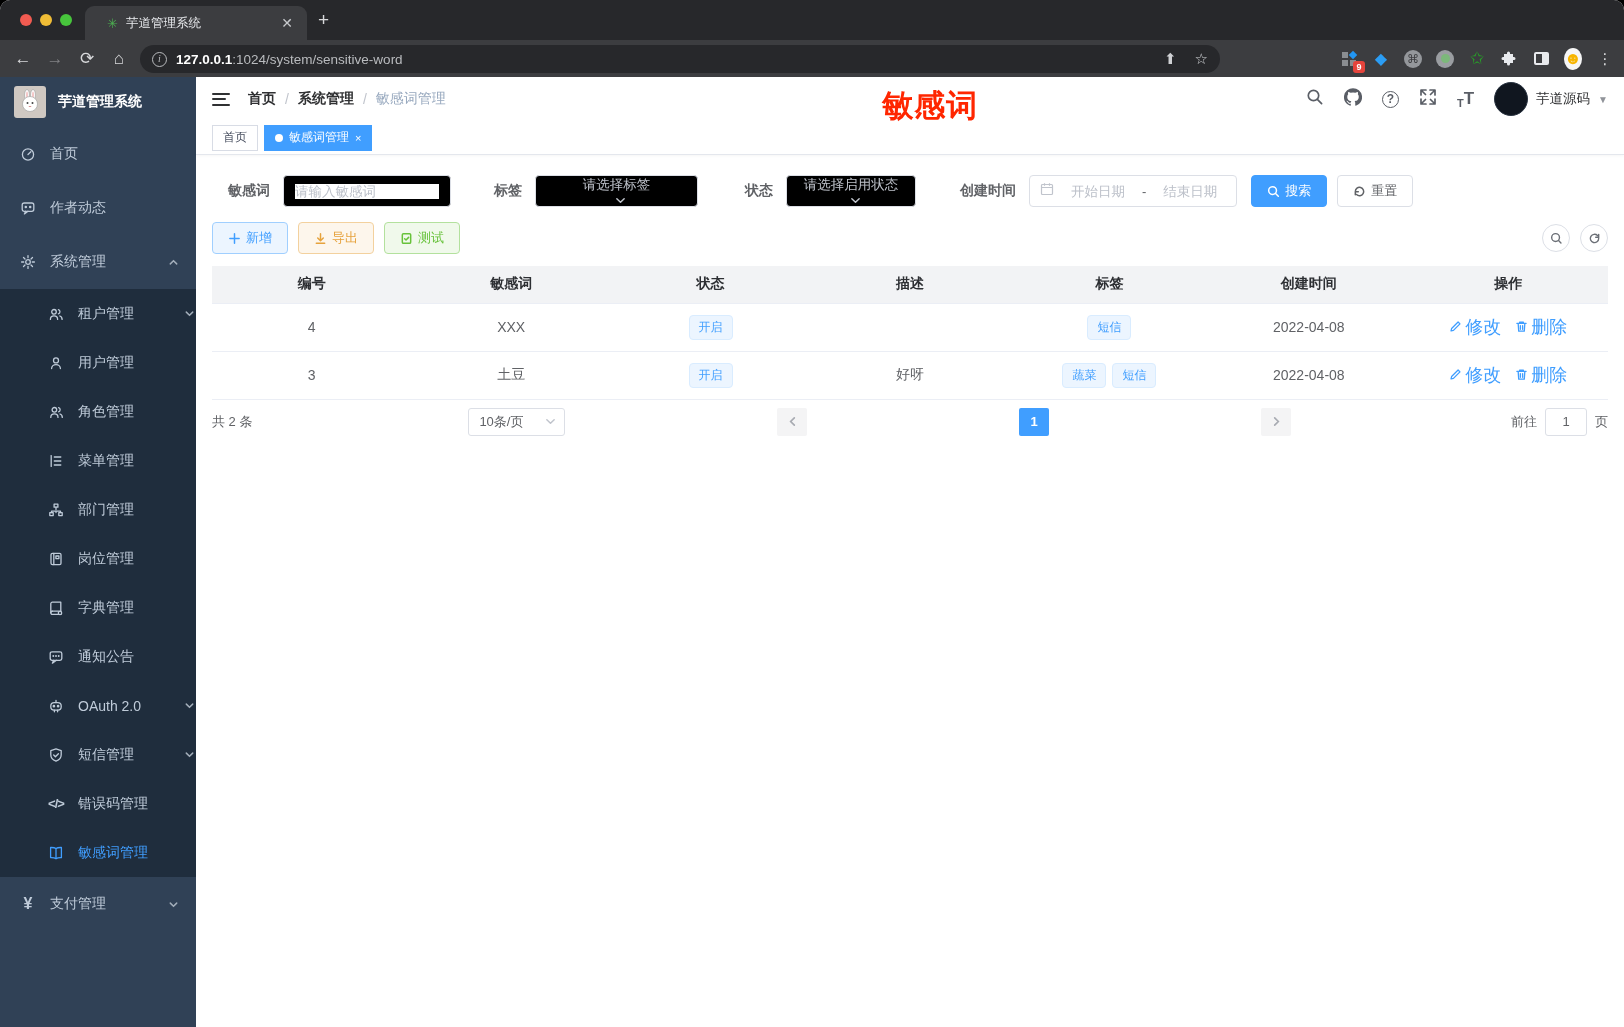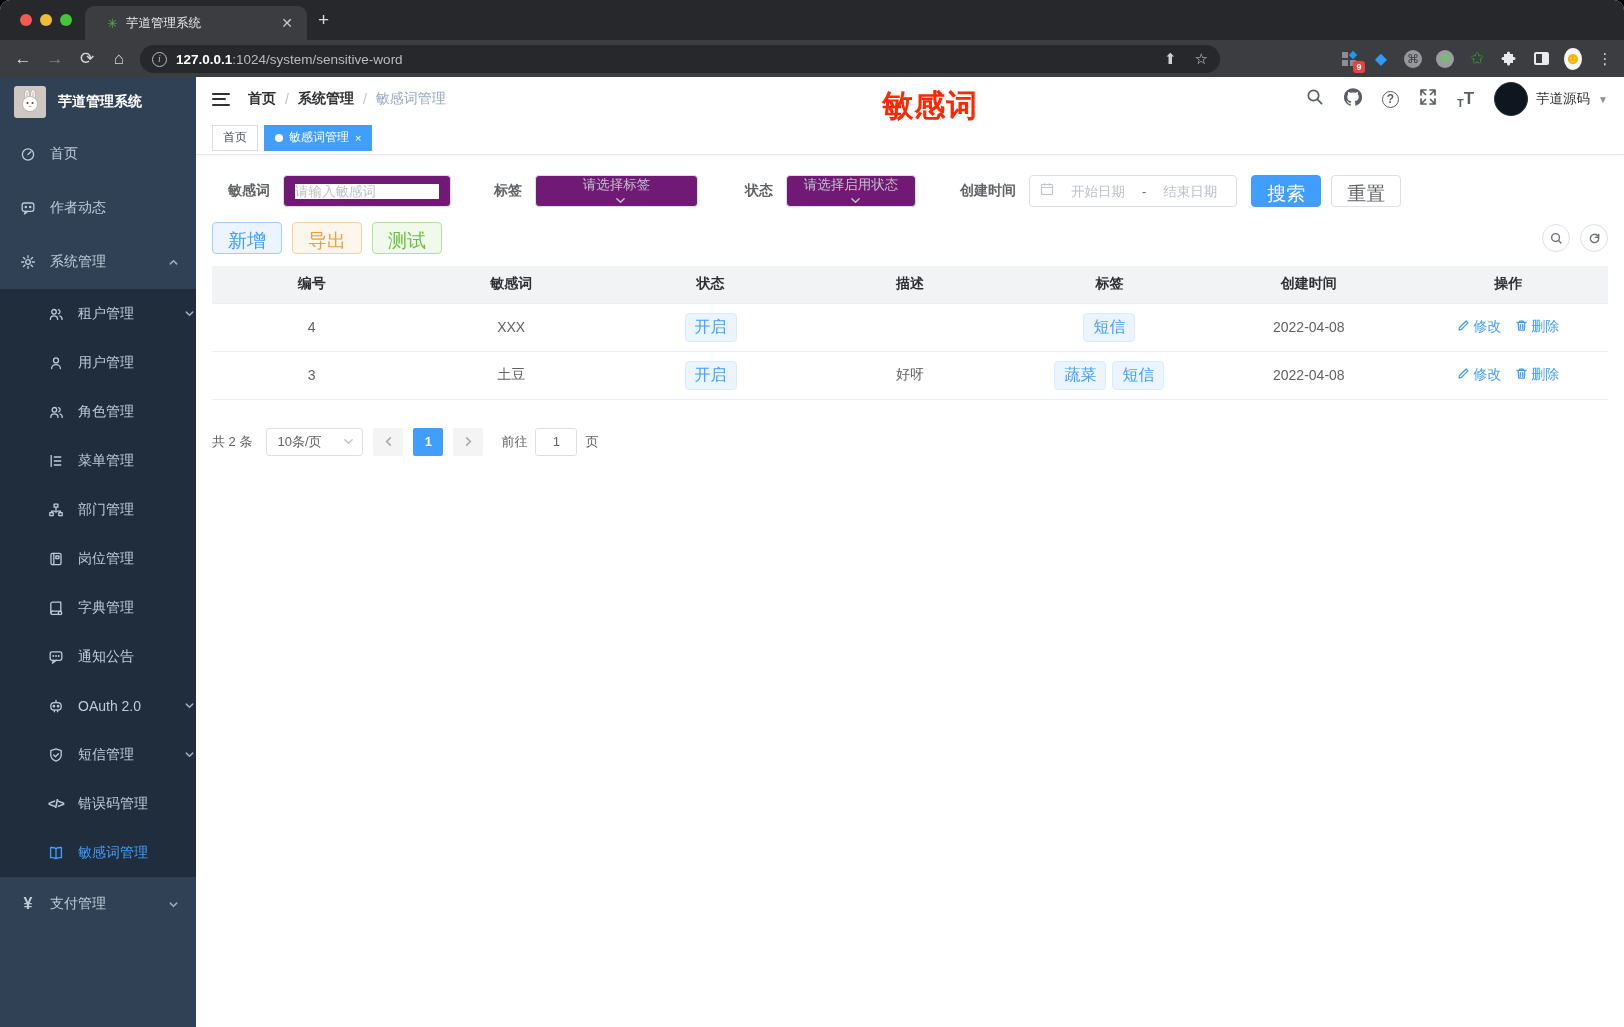--- a/index.html
+++ b/index.html
@@ -102,57 +102,57 @@
   .tag-item.active { background:#409eff; border-color:#409eff; color:#fff; }
   .tag-dot { width:8px; height:8px; border-radius:50%; background:#fff; }
   .tag-close { font-size:11px; }
 
   .content { flex:1; padding:16px 16px 0; position:relative; }
 
   
   .filters { display:flex; align-items:center; height:32px; margin-top:4px; }
   .f-label { font-size:14px; color:#606266; font-weight:600; margin-right:13px; white-space:nowrap; }
   .f-input, .f-select { height:32px; border:1px solid #dcdfe6; border-radius:4px; display:flex; align-items:center;
-    padding:0 11px; font-size:13.5px; color:#bfc3cb; background:#701a75; }
+    padding:0 11px; font-size:13.5px; color:#bfc3cb; background:#000000; }
   .f-input input { border:none; outline:none; width:100%; font-size:13.5px; color:#606266; font-family:inherit; }
   .f-input input::placeholder, .f-date input::placeholder { color:#bcc0c9; }
   .f-select { justify-content:space-between; cursor:pointer;flex-direction:column; }
   .f-select .chev { color:#c0c4cc; margin-left:8px; }
   .f-date { height:32px; border:1px solid #dcdfe6; border-radius:4px; display:flex; align-items:center; padding:0 10px; gap:8px; }
   .f-date .cal { color:#c0c4cc; }
   .f-date input { border:none; outline:none; width:72px; text-align:center; font-size:13.5px; font-family:inherit; color:#606266; }
   .f-date .dash { color:#606266; font-size:13px; }
-  .btn { height:32px; border-radius:4px; font-size:19px; display:inline-flex; align-items:center; justify-content:center;
-    gap:5px; padding:0 15px; cursor:pointer; border:1px solid transparent; white-space:nowrap;flex-direction:column; }
+  .btn { height:32px; border-radius:4px; font-size:13px; display:inline-flex; align-items:center; justify-content:center;
+    gap:5px; padding:0 15px; cursor:pointer; border:1px solid transparent; white-space:nowrap; }
   .btn svg { width:13px; height:13px; stroke:currentColor; fill:none; stroke-width:1.6; stroke-linecap:round; stroke-linejoin:round; }
   .btn-primary { background:#409eff; color:#fff; border-color:#409eff; }
   .btn-default { background:#fff; color:#606266; border-color:#dcdfe6; }
   .btn-plain-primary { background:#ecf5ff; color:#409eff; border-color:#a0cfff; }
   .btn-plain-warning { background:#fdf6ec; color:#e6a23c; border-color:#f3d19e; }
   .btn-plain-success { background:#f0f9eb; color:#67c23a; border-color:#b3e19d; }
 
   
   .actions { display:flex; align-items:center; margin-top:15px; }
   .actions .spacer { flex:1; }
   .icon-circle { width:28px; height:28px; border-radius:50%; border:1px solid #dcdfe6; background:#fff;
     display:flex; align-items:center; justify-content:center; color:#6b6f76; margin-left:10px; cursor:pointer; }
   .icon-circle svg { width:13px; height:13px; stroke:currentColor; fill:none; stroke-width:1.5; stroke-linecap:round; }
 
   
   table.grid { width:100%; border-collapse:collapse; table-layout:fixed; margin-top:12px; }
   table.grid th { background:#f2f3f5; height:37px; font-size:14px; color:#2d2f33; font-weight:700; text-align:center;
     border-bottom:1px solid #ebeef5; }
   table.grid td { height:48px; text-align:center; font-size:14px; color:#606266; border-bottom:1px solid #ebeef5; background:#fff; }
-  .chip { display:inline-block; background:#ecf5ff; border:1px solid #d9ecff; color:#409eff; font-size:16px;
+  .chip { display:inline-block; background:#ecf5ff; border:1px solid #d9ecff; color:#409eff; font-size:12px;
     padding:3px 9px; border-radius:4px; margin:0 3px; }
-  .op-link { color:#409eff; font-size:14px; margin:0 7px; cursor:pointer; display:inline-flex; align-items:center; gap:3px; }
+  .op-link { color:#409eff; font-size:18px; margin:0 7px; cursor:pointer; display:inline-flex; align-items:center; gap:3px; }
   .op-link svg { width:13px; height:13px; stroke:currentColor; fill:none; stroke-width:1.4; stroke-linecap:round; stroke-linejoin:round; }
 
   
-  .pagination { display:flex; align-items:center; justify-content:flex-start; margin-top:28px; gap:10px; font-size:13px; color:#606266; }
+  .pagination { display:flex; align-items:center; justify-content:space-between; margin-top:8px; gap:10px; font-size:13px; color:#606266; }
   .pg-total { margin-right:4px; }
   .pg-size { width:97px; height:28px; border:1px solid #dcdfe6; border-radius:3px; display:flex; align-items:center;
     justify-content:space-between; padding:0 8px 0 10px; color:#606266; cursor:pointer; }
   .pg-size .chev { color:#c0c4cc; }
   .pg-btn { width:30px; height:28px; background:#f4f4f5; border-radius:2px; display:flex; align-items:center;
     justify-content:center; color:#a8abb2; cursor:pointer; }
   .pg-btn svg { width:11px; height:11px; stroke:currentColor; fill:none; stroke-width:1.8; stroke-linecap:round; }
   .pg-page { width:30px; height:28px; background:#409eff; color:#fff; border-radius:2px; display:flex;
     align-items:center; justify-content:center; font-weight:600; cursor:pointer; }
   .pg-goto { display:flex; align-items:center; gap:8px; margin-left:8px; }

